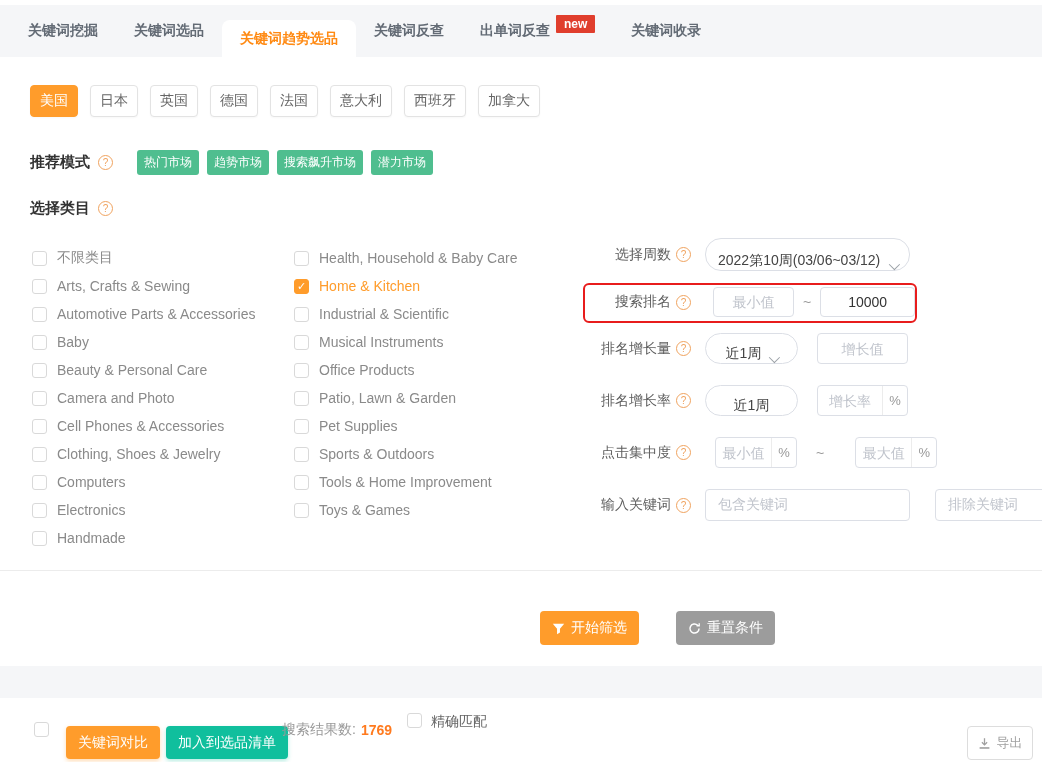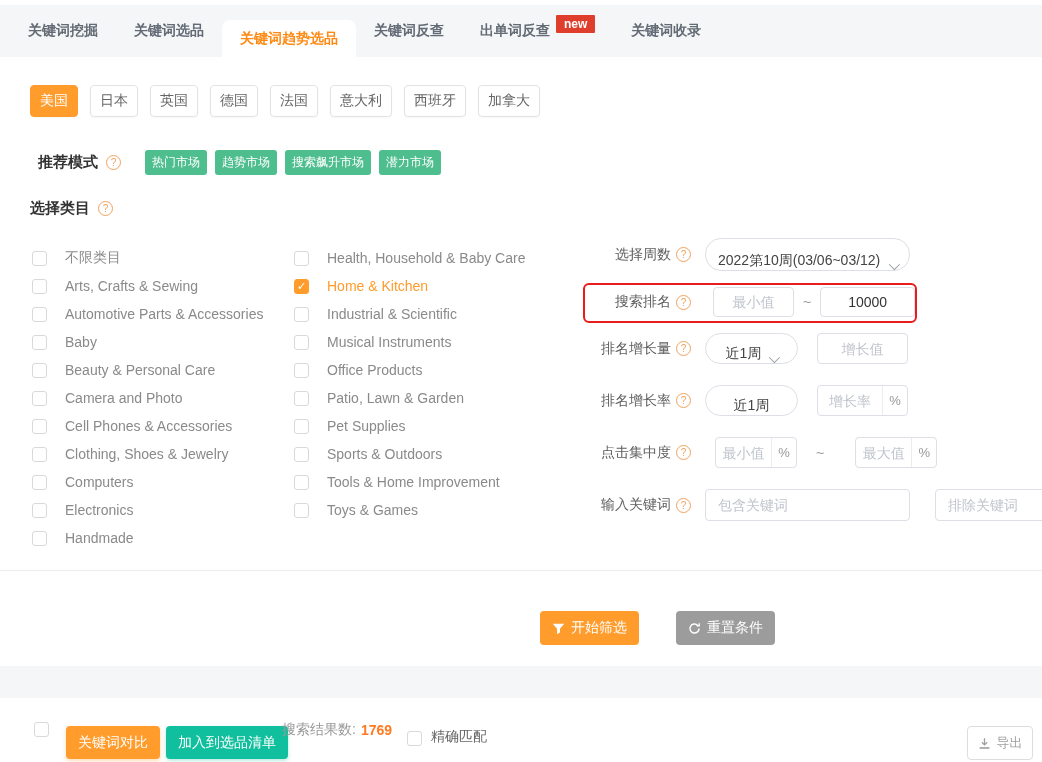--- a/index.html
+++ b/index.html
@@ -25,31 +25,31 @@
     justify-content:center; border:1px solid #e3e3e3; border-radius:4px; background:#fff;
     color:#666; font-size:14px; cursor:pointer; box-shadow:0 1px 2px rgba(0,0,0,0.03); }
   .country.selected { background:#ff9c2b; border-color:#ff9c2b; color:#fff; }
 
   
   .section-label { font-size:15px; font-weight:bold; color:#333; }
   .help { width:15px; height:15px; border:1px solid #f0a35f; border-radius:50%;
     display:inline-flex; align-items:center; justify-content:center; color:#f0a35f;
     font-size:10px; cursor:pointer; flex:none; }
   .help::after { content:"?"; }
-  .recommend { position:absolute; top:150px; left:38px; display:flex; align-items:center; gap:8px; }
+  .recommend { position:absolute; top:150px; left:30px; display:flex; align-items:center; gap:8px; }
   .tags { display:flex; gap:8px; margin-left:16px; }
   .tag { background:#4fbe8f; color:#fff; font-size:12px; padding:4px 7px;
     border-radius:3px; cursor:pointer; white-space:nowrap; }
   .cat-label { position:absolute; top:199px; left:30px; display:flex; align-items:center; gap:8px; }
 
   
   .cat-col { position:absolute; top:244px; }
   .cat-col.c1 { left:32px; }
   .cat-col.c2 { left:294px; }
-  .cat-item { height:28px; display:flex; align-items:center; gap:18px; cursor:pointer; }
+  .cat-item { height:28px; display:flex; align-items:center; gap:10px; cursor:pointer; }
   .cb { width:15px; height:15px; border:1px solid #d9d9d9; border-radius:3px;
     background:#fff; flex:none; display:flex; align-items:center; justify-content:center; }
   .cb.checked { background:#ff9c2b; border-color:#ff9c2b; color:#fff; font-size:11px; }
   .cb.checked::after { content:"✓"; }
   .cat-item span.lbl { font-size:14px; color:#8a8a8a; white-space:nowrap; }
   .cat-item span.lbl.on { color:#ff9c2b; }
 
   
   .form { position:absolute; left:583px; top:238px; width:470px; }
   .frow { position:absolute; left:0; display:flex; align-items:center; }
@@ -80,21 +80,21 @@
   .r2 .min { margin-left:22px; width:81px; }
   .r2 .max { width:95px; }
   .r3 { top:95px; } .r4 { top:147px; } .r5 { top:199px;gap:10px; }
   .sel-sm { margin-left:14px; width:93px; height:31px; justify-content:center; gap:8px; }
   .r3 .inp { margin-left:19px; width:91px; height:31px; text-align:center; }
   .r4 .sgroup { margin-left:19px; width:91px; }
   .r5 .sgroup { width:82px; }
   .r5 .g1 { margin-left:14px; }
   .r5 .g2 { margin-left:12px; }
   .r6 { top:251px; }
-  .r6 .inp { height:32px; padding:0 12px; }
+  .r6 .inp { height:32px; padding:0 12px;font-family:Liberation Mono, monospace; }
   .r6 .include { margin-left:14px; width:205px; }
   .r6 .exclude { margin-left:25px; width:170px; }
 
   
   .divider { position:absolute; top:570px; left:0; width:1042px; height:1px; background:#ececec; }
   .btn { display:flex; align-items:center; justify-content:center; gap:6px;
     border:none; border-radius:4px; color:#fff; font-size:14px; cursor:pointer;
     font-family:inherit; white-space:nowrap;margin-top:13px; }
   .btn-start { position:absolute; left:540px; top:598px; height:34px; padding:0 12px; background:#ff9c2b; }
   .btn-reset { position:absolute; left:676px; top:598px; height:34px; padding:0 12px; background:#9c9c9c; }
@@ -103,21 +103,21 @@
   
   .footer-cb { position:absolute; left:34px; top:722px; }
   .btn-compare { position:absolute; left:66px; top:713px; height:33px; padding:0 12px;
     background:#ff9c2b; box-shadow:0 2px 4px rgba(255,156,43,0.35); }
   .btn-add { position:absolute; left:166px; top:713px; height:33px; padding:0 12px;
     background:#10bf9d; box-shadow:0 2px 4px rgba(16,191,157,0.3); }
   .results { position:absolute; left:282px; top:713px; height:33px; display:flex;
     align-items:center; gap:5px; font-size:14px; color:#999; }
   .results .count { color:#ff7a1e; font-weight:bold; }
   .exact { position:absolute; left:407px; top:713px; height:33px; display:flex;
-    align-items:flex-end; gap:9px; cursor:pointer; }
+    align-items:flex-start; gap:9px; cursor:pointer; }
   .exact span.lbl { font-size:14px; color:#666; }
   .btn-export { position:absolute; left:967px; top:713px; width:66px; height:34px;
     background:#fff; border:1px solid #ddd; color:#a0a0a0; font-size:13px; }
   .icon-svg { display:block; flex:none; }
 </style>
 </head>
 <body>
 
 <div class="topbar">
   <div class="tab">

